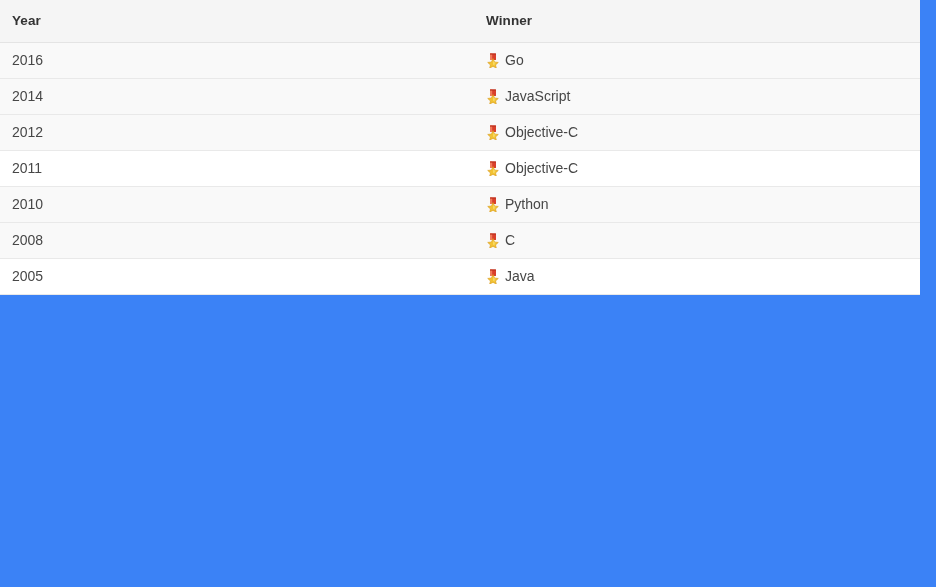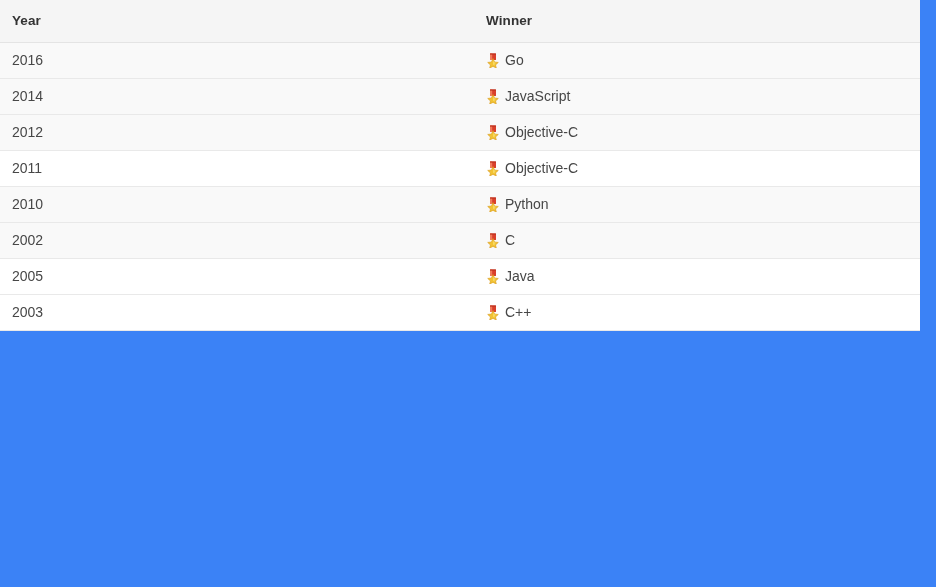--- a/index.html
+++ b/index.html
@@ -194,21 +194,21 @@
             <polygon points="7,7.2 7.85,9.3 9.9,9.55 8.45,10.9 8.85,12.6 7,11.7" fill="#f7d964"></polygon>
           </svg>
         </span>
         <span class="winner-label">Python</span>
       </span>
     </td>
   </tr>
 
 
   <tr class="data-row row-even">
-    <td class="cell-year">2002</td>
+    <td class="cell-year">2008</td>
     <td class="cell-winner">
       <span class="winner-inner">
         <span class="medal-icon">
           <svg viewBox="0 0 14 15" width="14" height="15" aria-hidden="true">
             <rect x="4" y="0.5" width="6" height="6.5" rx="0.6" fill="#d93f2b"></rect>
             <rect x="4" y="0.5" width="2.2" height="6.5" fill="#f07a5a"></rect>
             <rect x="4" y="0.5" width="6" height="1.1" fill="#b9301f"></rect>
             <polygon points="7,5.6 8.55,9.0 12.3,9.45 9.55,11.95 10.3,15 7,13.4 3.7,15 4.45,11.95 1.7,9.45 5.45,9.0" fill="#f2c232" stroke="#d99b1d" stroke-width="0.6"></polygon>
             <polygon points="7,7.2 7.85,9.3 9.9,9.55 8.45,10.9 8.85,12.6 7,11.7" fill="#f7d964"></polygon>
           </svg>
@@ -232,33 +232,16 @@
             <polygon points="7,5.6 8.55,9.0 12.3,9.45 9.55,11.95 10.3,15 7,13.4 3.7,15 4.45,11.95 1.7,9.45 5.45,9.0" fill="#f2c232" stroke="#d99b1d" stroke-width="0.6"></polygon>
             <polygon points="7,7.2 7.85,9.3 9.9,9.55 8.45,10.9 8.85,12.6 7,11.7" fill="#f7d964"></polygon>
           </svg>
         </span>
         <span class="winner-label">Java</span>
       </span>
     </td>
   </tr>
 
 
-  <tr class="data-row row-odd">
-    <td class="cell-year">2003</td>
-    <td class="cell-winner">
-      <span class="winner-inner">
-        <span class="medal-icon">
-          <svg viewBox="0 0 14 15" width="14" height="15" aria-hidden="true">
-            <rect x="4" y="0.5" width="6" height="6.5" rx="0.6" fill="#d93f2b"></rect>
-            <rect x="4" y="0.5" width="2.2" height="6.5" fill="#f07a5a"></rect>
-            <rect x="4" y="0.5" width="6" height="1.1" fill="#b9301f"></rect>
-            <polygon points="7,5.6 8.55,9.0 12.3,9.45 9.55,11.95 10.3,15 7,13.4 3.7,15 4.45,11.95 1.7,9.45 5.45,9.0" fill="#f2c232" stroke="#d99b1d" stroke-width="0.6"></polygon>
-            <polygon points="7,7.2 7.85,9.3 9.9,9.55 8.45,10.9 8.85,12.6 7,11.7" fill="#f7d964"></polygon>
-          </svg>
-        </span>
-        <span class="winner-label">C++</span>
-      </span>
-    </td>
-  </tr>
 </tbody>
   </table>
 
 </div>
 
 </body></html>

